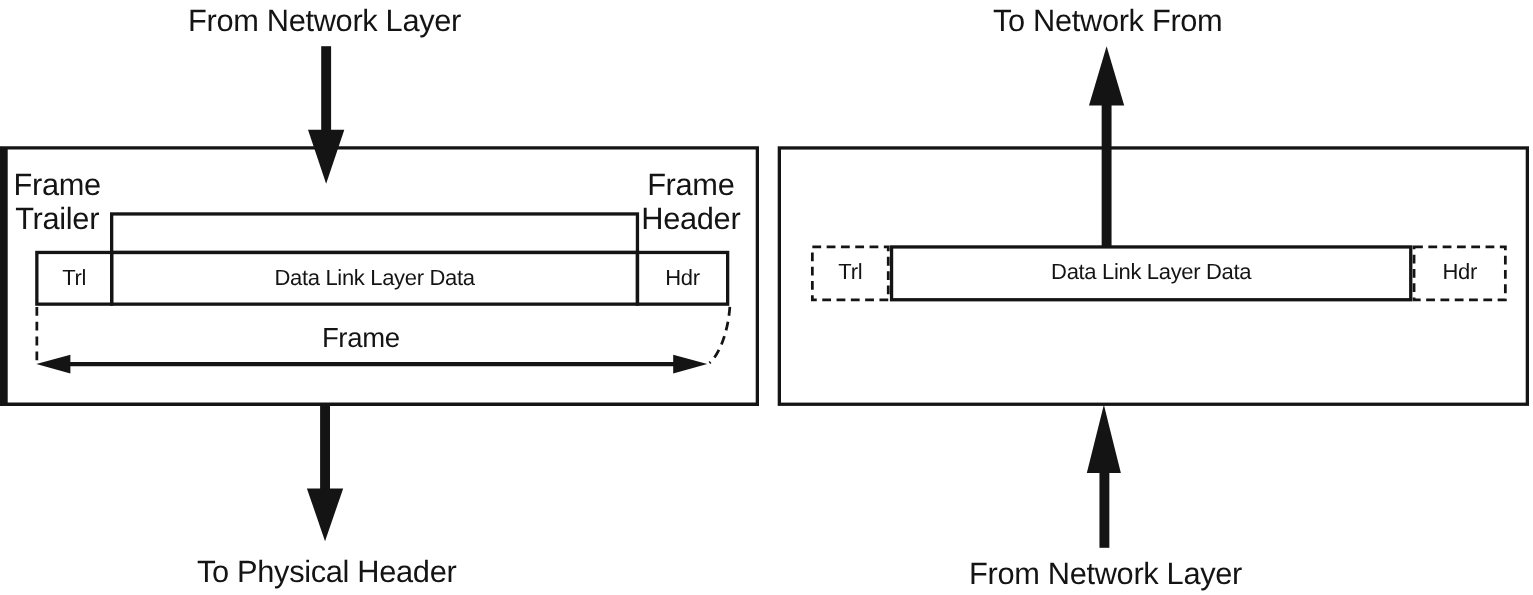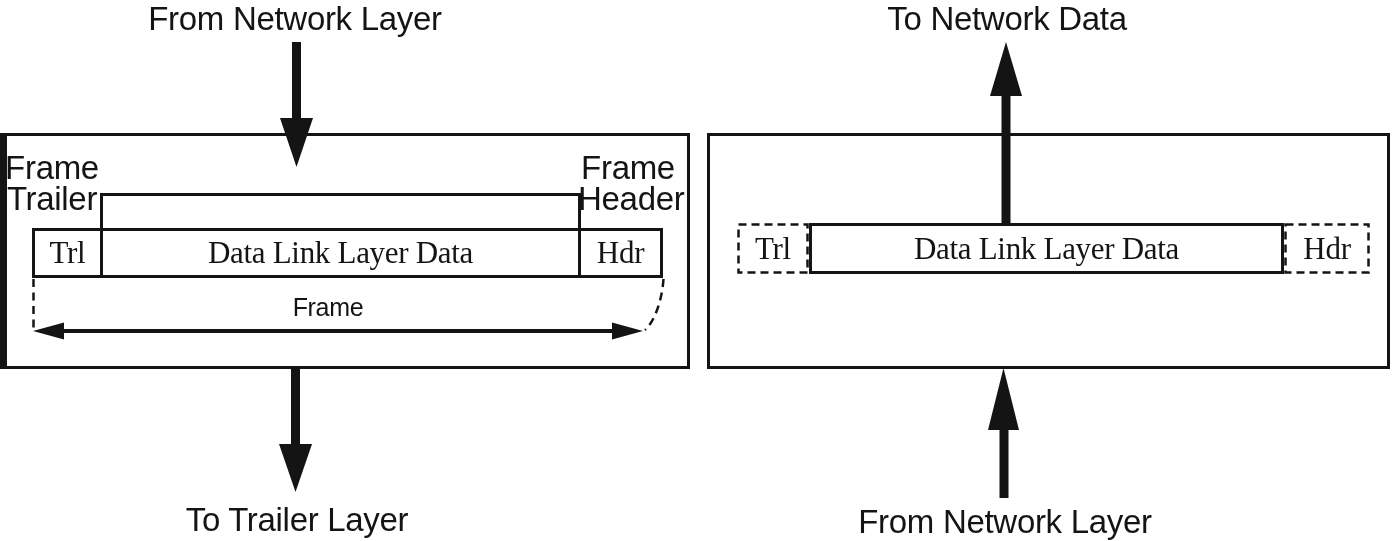--- a/index.html
+++ b/index.html
@@ -8,41 +8,40 @@
   .canvas {
     position: relative;
     width: 1394px;
     height: 541px;
     background: var(--bg);
     color: var(--ink);
     overflow: hidden;
   }
   .lbl {
     position: absolute;
-    font-size: 33px;
+    font-size: 28px;
     letter-spacing: -0.3px;
     text-align: center;
     color: var(--ink);
     white-space: pre-line;
     line-height: 31px;
   }
   .box {
     position: absolute;
     border: 3px solid var(--ink);
     background: transparent;
   }
   .cell {
     position: absolute;
     display: flex;
     align-items: center;
     justify-content: center;
-    font-size: 31px;
+    font-size: 20px;
     letter-spacing: -0.3px;
     color: var(--ink);
-    font-family: Liberation Serif, serif;
   }
   .cell.bordered { border: 3px solid var(--ink); }
   svg.overlay {
     position: absolute;
     left: 0; top: 0;
     width: 1394px; height: 541px;
     pointer-events: none;
     z-index: 5;
   }
   .ink-fill { fill: var(--ink); }
@@ -64,25 +63,25 @@
 Header</div>
 
     <div class="box" style="left:100px; top:193px; width:481px; height:38px;"></div>
 
     <div class="cell bordered" style="left:32px; top:228px; width:71px; height:50px;">Trl</div>
     <div class="cell bordered" style="left:100px; top:228px; width:481px; height:50px;">Data Link Layer Data</div>
     <div class="cell bordered" style="left:578px; top:228px; width:85px; height:50px;">Hdr</div>
 
     <div class="lbl" style="left:228px; top:292px; width:200px; font-size:25px;">Frame</div>
 
-    <div class="lbl" style="left:147px; top:504px; width:300px;">To Trailer Layer</div>
+    <div class="lbl" style="left:147px; top:504px; width:300px;">To Physical Header</div>
   </div>
 
   <div>
-    <div class="lbl" style="left:857px; top:3px; width:300px;">To Network Data</div>
+    <div class="lbl" style="left:857px; top:3px; width:300px;">To Network From</div>
 
     <div class="box" style="left:707px; top:133px; width:683px; height:236px;"></div>
 
     <div class="cell" style="left:738px; top:224px; width:70px; height:49px;">Trl</div>
     <div class="cell bordered" style="left:809px; top:223px; width:475px; height:51px;">Data Link Layer Data</div>
     <div class="cell" style="left:1285px; top:224px; width:84px; height:49px;">Hdr</div>
 
     <div class="lbl" style="left:855px; top:506px; width:300px;">From Network Layer</div>
   </div>
 

